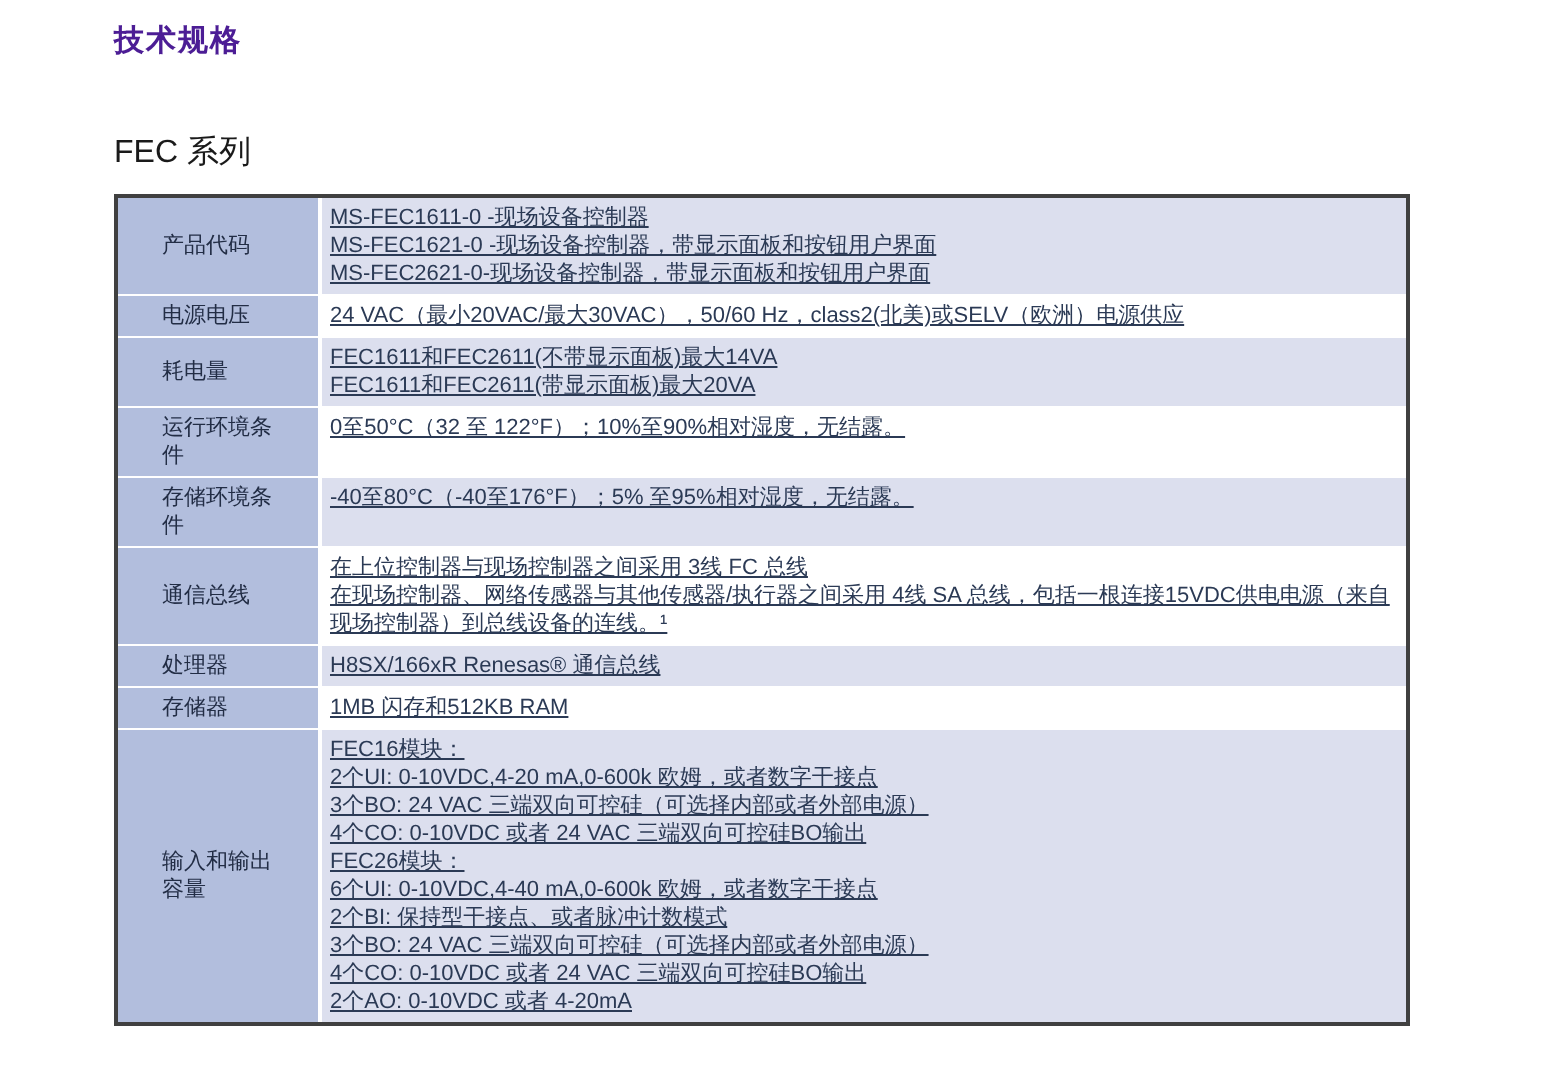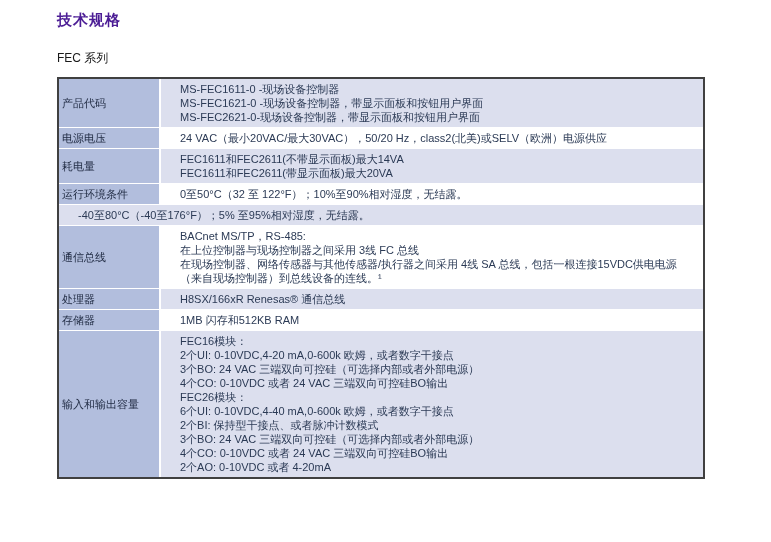--- a/index.html
+++ b/index.html
@@ -11,49 +11,50 @@
     overflow: hidden;
   }
   .page { padding: 11px 0 0 57px; }
   .doc-title {
     font-size: 15px;
     font-weight: bold;
     color: #4c1d95;
     letter-spacing: 1px;
   }
   .doc-subtitle {
-    margin-top: 20px;
-    font-size: 12px;
+    margin-top: 36px;
+    font-size: 16px;
     color: #1a1a1a;
   }
   .spec-table {
     margin-top: 10px;
     width: 648px;
     border: 2px solid #404040;
     background: #ffffff;
   }
   .row { display: flex; }
   .label {
     width: 102px;
     flex: 0 0 102px;
     background: #b2bedd;
     border-right: 2px solid #ffffff;
     border-bottom: 1px solid #ffffff;
-    padding: 3px 3px;
+    padding: 3px 22px;
     font-size: 11px;
     line-height: 14px;
     color: #222d45;
     display: flex;
     align-items: center;
   }
   .value {
     flex: 1;
-    padding: 3px 19px;
+    padding: 3px 4px;
     border-bottom: 1px solid #ffffff;
     background: #ffffff;
+    text-decoration: underline;
   }
   .row:nth-child(odd) .value { background: #dcdfee; }
   .row:last-child .label, .row:last-child .value { border-bottom: none; }
   .line {
     font-size: 11px;
     line-height: 14px;
     color: #2b3a55;
     white-space: normal;
   }
 </style>
@@ -71,50 +72,50 @@
       <div class="value">
         <div class="line">MS-FEC1611-0 -现场设备控制器</div>
         <div class="line">MS-FEC1621-0 -现场设备控制器，带显示面板和按钮用户界面</div>
         <div class="line">MS-FEC2621-0-现场设备控制器，带显示面板和按钮用户界面</div>
       </div>
     </div>
 
     <div class="row">
       <div class="label">电源电压</div>
       <div class="value">
-        <div class="line">24 VAC（最小20VAC/最大30VAC），50/20 Hz，class2(北美)或SELV（欧洲）电源供应</div>
+        <div class="line">24 VAC（最小20VAC/最大30VAC），50/60 Hz，class2(北美)或SELV（欧洲）电源供应</div>
       </div>
     </div>
 
     <div class="row">
       <div class="label">耗电量</div>
       <div class="value">
         <div class="line">FEC1611和FEC2611(不带显示面板)最大14VA</div>
         <div class="line">FEC1611和FEC2611(带显示面板)最大20VA</div>
       </div>
     </div>
 
     <div class="row">
       <div class="label">运行环境条件</div>
       <div class="value">
         <div class="line">0至50°C（32 至 122°F）；10%至90%相对湿度，无结露。</div>
       </div>
     </div>
 
     <div class="row">
+      <div class="label">存储环境条件</div>
       <div class="value">
         <div class="line">-40至80°C（-40至176°F）；5% 至95%相对湿度，无结露。</div>
       </div>
     </div>
 
 
     <div class="row">
       <div class="label">通信总线</div>
       <div class="value">
-        <div class="line">BACnet MS/TP，RS-485:</div>
         <div class="line">在上位控制器与现场控制器之间采用 3线 FC 总线</div>
         <div class="line">在现场控制器、网络传感器与其他传感器/执行器之间采用 4线 SA 总线，包括一根连接15VDC供电电源（来自现场控制器）到总线设备的连线。¹</div>
       </div>
     </div>
 
     <div class="row">
       <div class="label">处理器</div>
       <div class="value">
         <div class="line">H8SX/166xR Renesas® 通信总线</div>
       </div>

